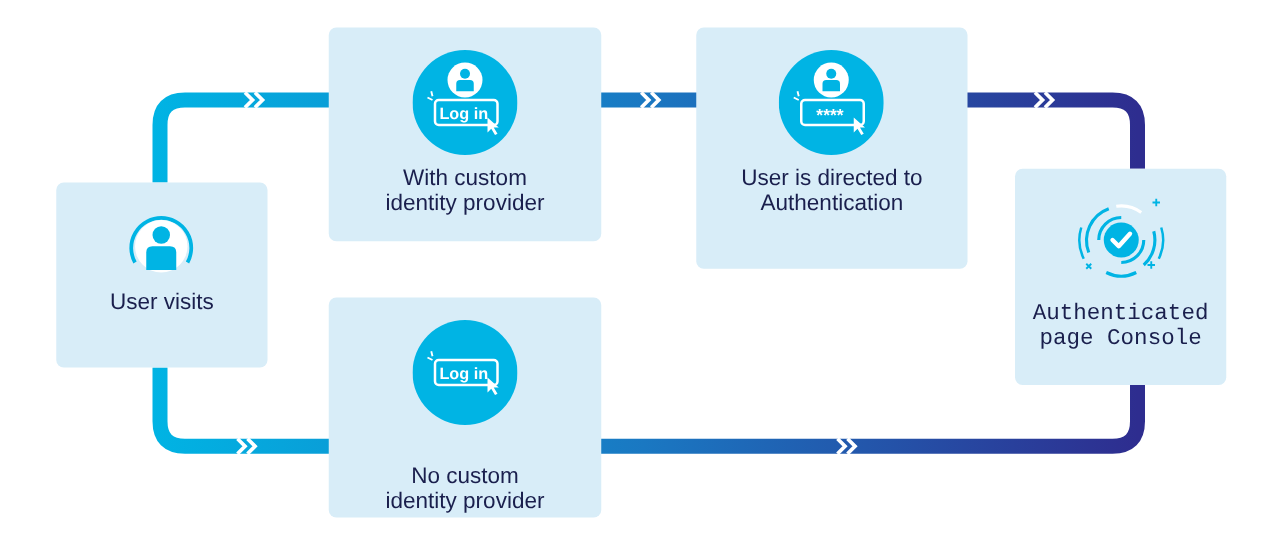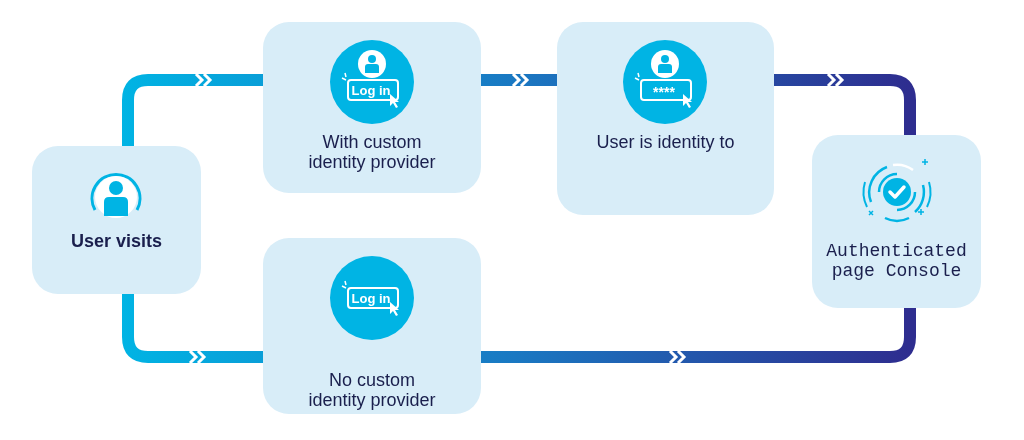--- a/index.html
+++ b/index.html
@@ -1,23 +1,23 @@
 <!DOCTYPE html>
 <html><head>
 <meta charset="utf-8">
 <style>
   html, body { margin:0; padding:0; background:#ffffff; }
   body { width:1024px; height:440px; position:relative; overflow:hidden;
          font-family:"Liberation Sans", sans-serif; }
   #flow { position:absolute; left:0; top:0; }
-  .card { position:absolute; background:#d8edf8; border-radius:26px;
+  .card { position:absolute; background:#d8edf8; border-radius:6px;
           box-sizing:border-box; text-align:center; color:#1a1f4d; }
   .card .label { position:absolute; left:0; right:0; font-size:18px; line-height:20px; }
   .icon { position:absolute; }
-  #c-visit { left:32px; top:146px; width:169px; height:148px;font-weight:bold; }
+  #c-visit { left:45px; top:146px; width:169px; height:148px; }
   #c-visit .icon { left:53px; top:20px; width:62px; height:62px; }
   #c-visit .label { top:85px; }
   #c-custom { left:263px; top:22px; width:218px; height:171px; }
   #c-custom .icon { left:67px; top:18px; width:84px; height:84px; }
   #c-custom .label { top:110px; }
   #c-idp { left:557px; top:22px; width:217px; height:193px; }
   #c-idp .icon { left:66px; top:18px; width:84px; height:84px; }
   #c-idp .label { top:110px; }
   #c-auth { left:812px; top:135px; width:169px; height:173px;font-family:Liberation Mono, monospace; }
   #c-auth .icon { left:45px; top:22px; width:80px; height:70px; }
@@ -87,21 +87,22 @@
     <circle cx="42" cy="42" r="42" fill="#00b4e4"></circle>
     <circle cx="42" cy="24" r="14" fill="#ffffff"></circle>
     <circle cx="42" cy="19" r="4" fill="#00b4e4"></circle>
     <path d="M35 33 V27 Q35 24 38 24 H46 Q49 24 49 27 V33 Z" fill="#00b4e4"></path>
     <rect x="18" y="40" width="50" height="20" rx="3" fill="#00b4e4" stroke="#ffffff" stroke-width="2"></rect>
     <text x="41" y="57" text-anchor="middle" font-family="Liberation Sans, sans-serif" font-weight="bold" font-size="14" fill="#ffffff">****</text>
     <path d="M60 54 L60 66 L63 63 L66 68 L68 67 L65 62 L69 62 Z" fill="#ffffff"></path>
     <path d="M12 38 L16 40 M15 33 L16 37" stroke="#ffffff" stroke-width="1.5"></path>
   </svg>
   <div class="label">
-    <div>User is identity to</div>
+    <div>User is directed to</div>
+    <div>Authentication</div>
   </div>
 </div>
 
 <div class="card" id="c-auth">
   <svg class="icon" viewBox="0 0 80 70">
     <circle cx="40" cy="35" r="14" fill="#00b4e4"></circle>
     <path d="M33 35 L38 40 L47 30" fill="none" stroke="#ffffff" stroke-width="3.5" stroke-linecap="round" stroke-linejoin="round"></path>
     <path d="M22 35 A18 18 0 0 1 40 17" fill="none" stroke="#00b4e4" stroke-width="2.5"></path>
     <path d="M58 35 A18 18 0 0 1 40 53" fill="none" stroke="#00b4e4" stroke-width="2.5"></path>
     <path d="M14 45 A27 27 0 0 1 30 10" fill="none" stroke="#00b4e4" stroke-width="2.5"></path>

